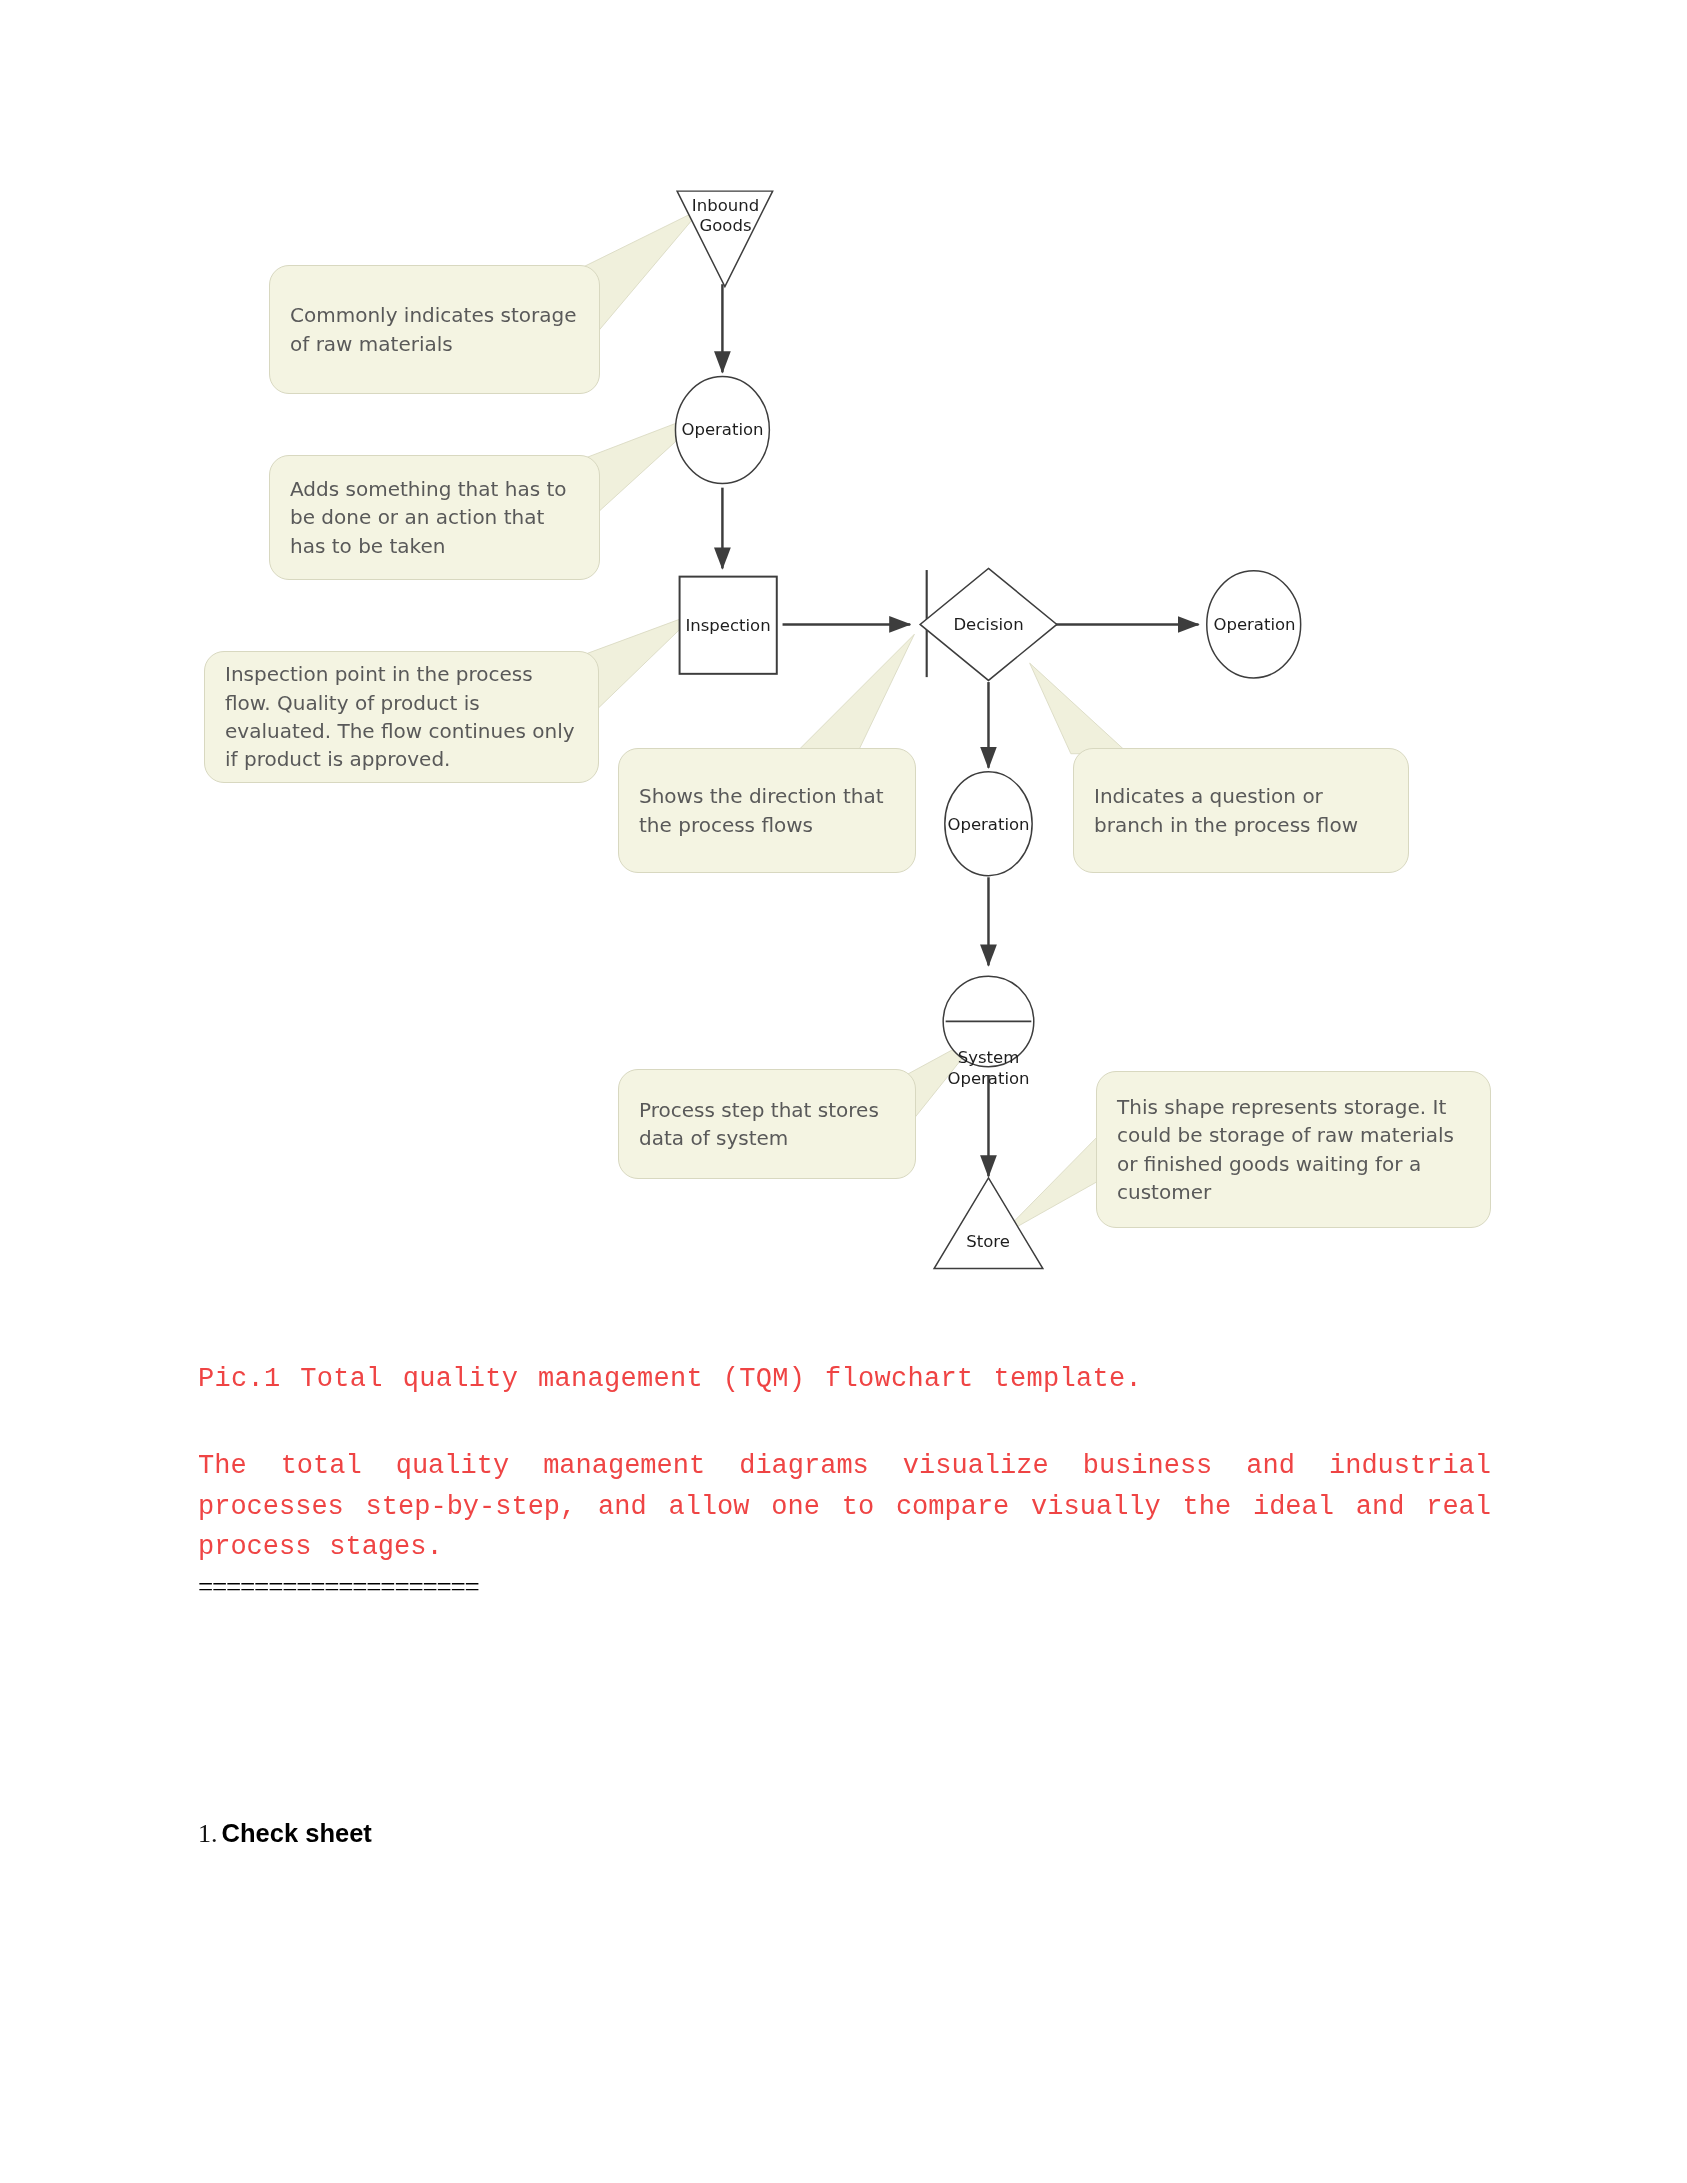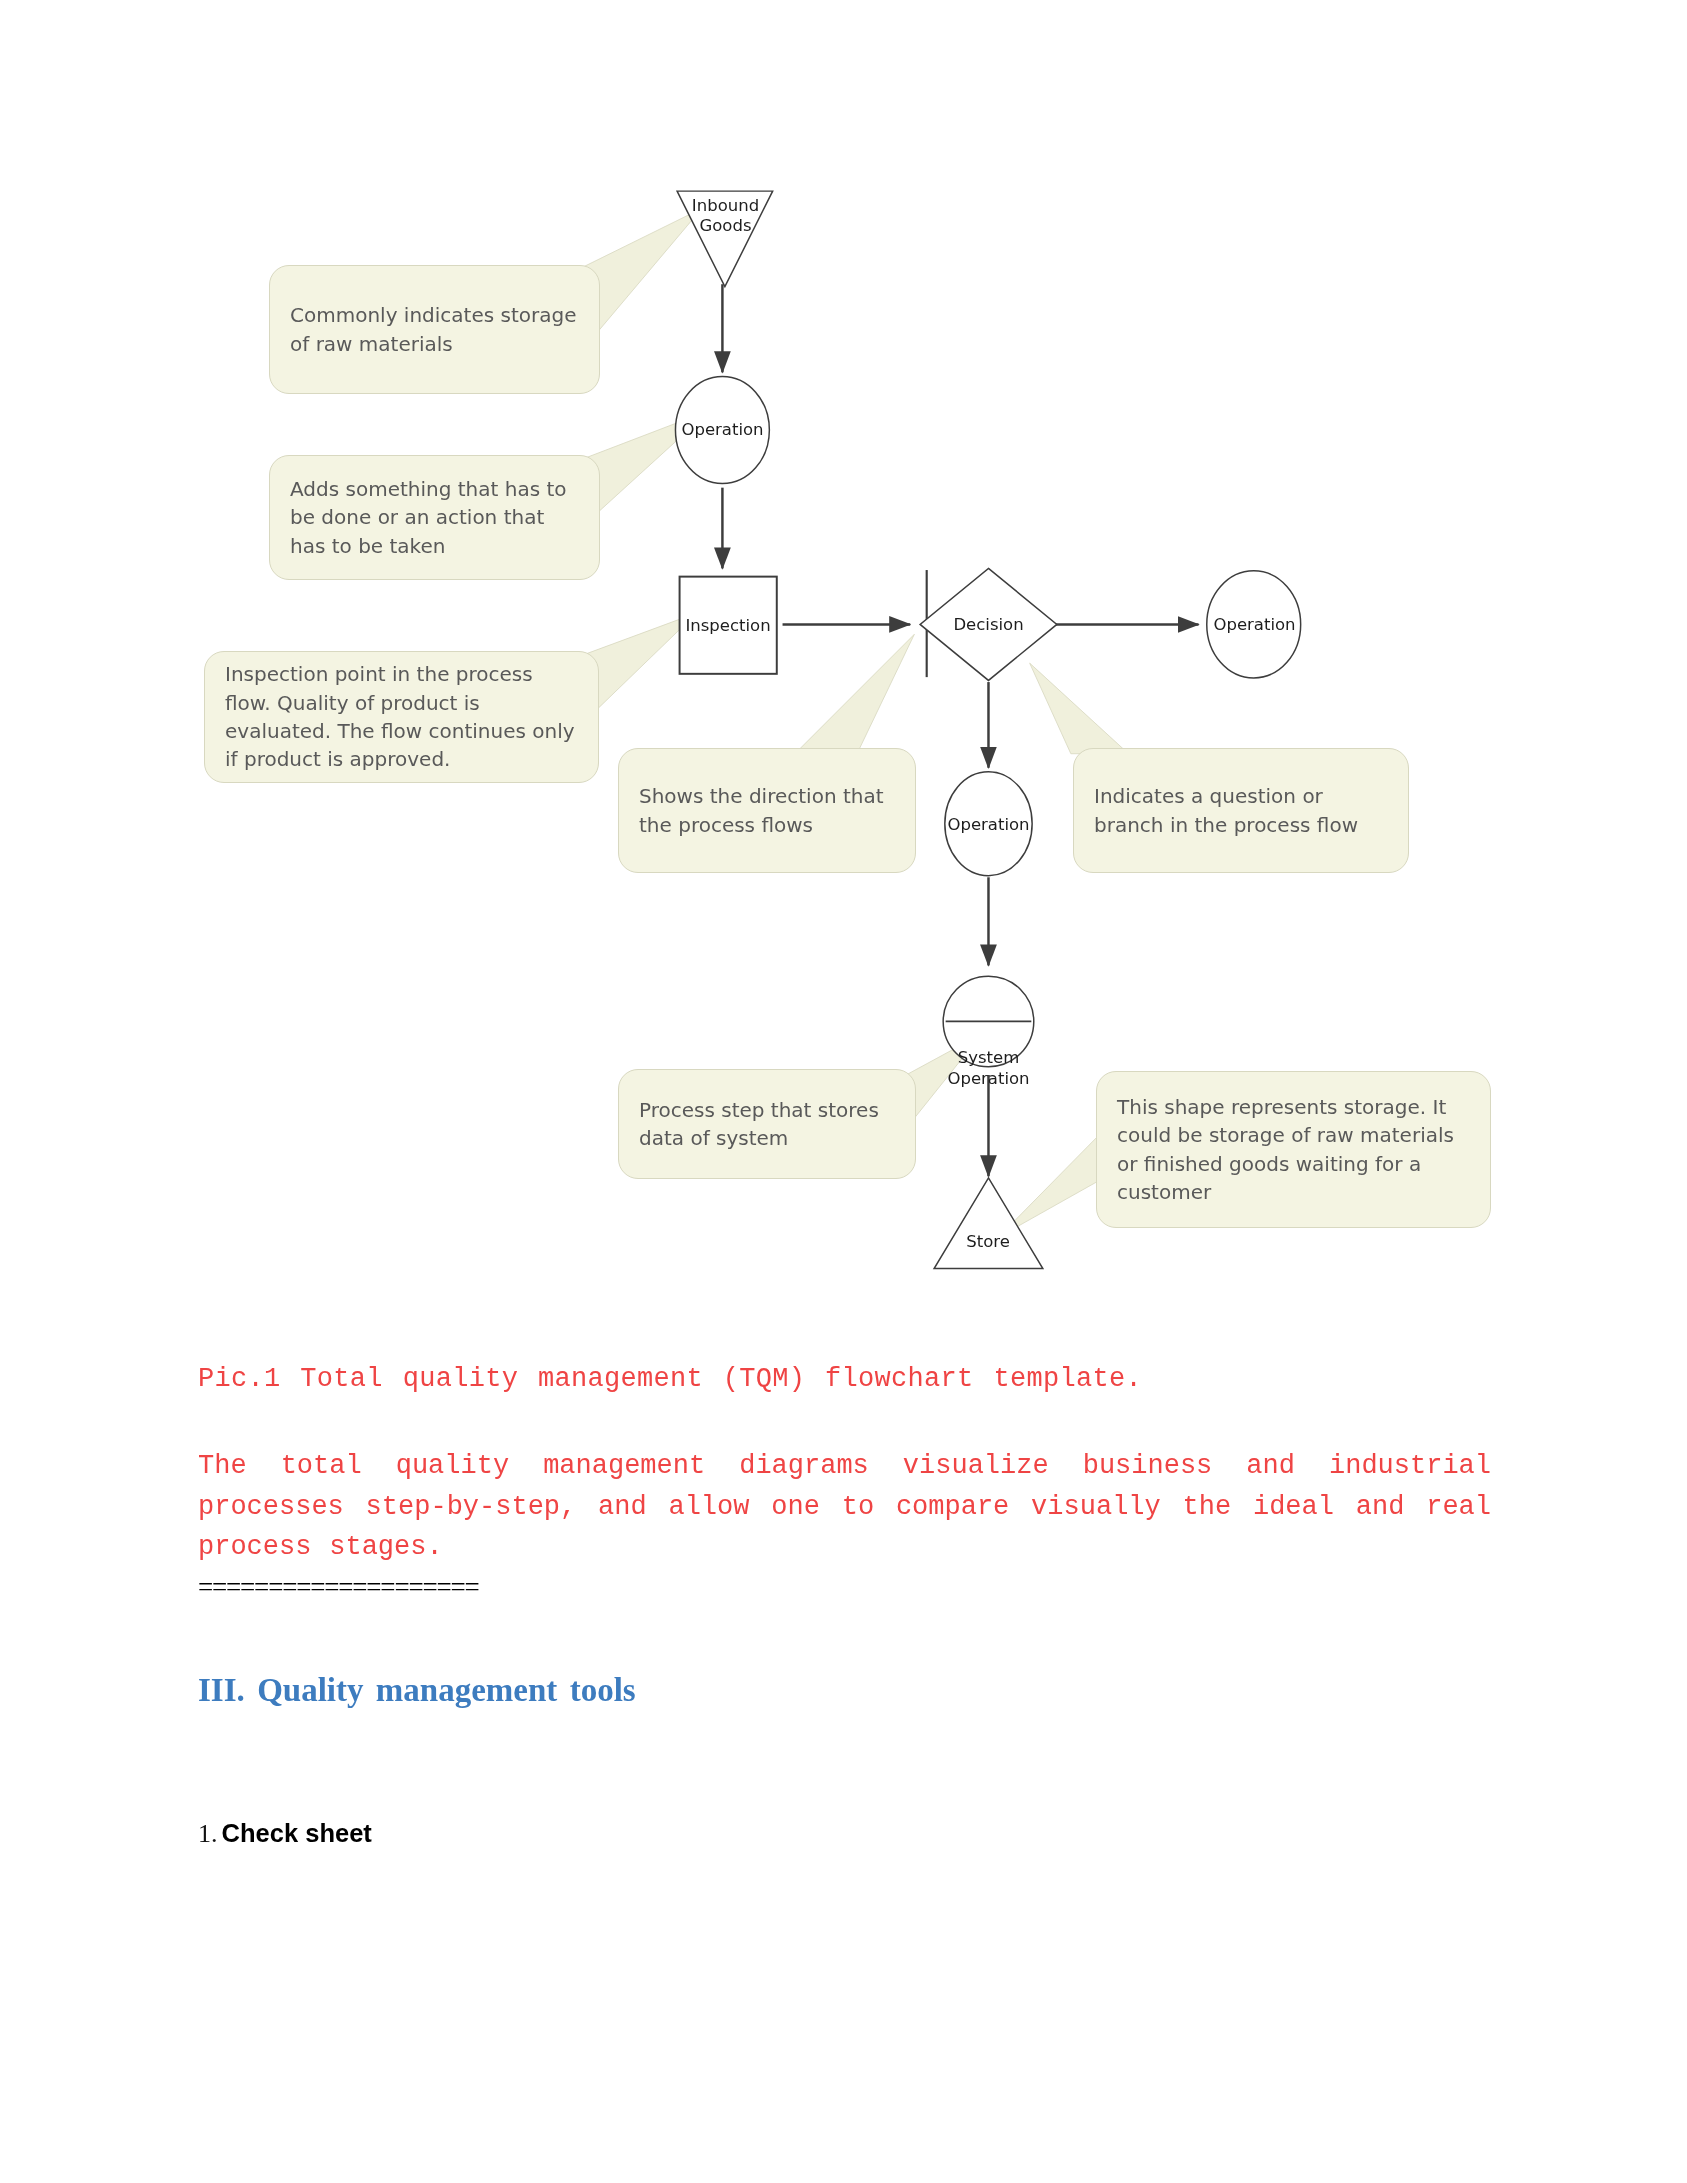--- a/index.html
+++ b/index.html
@@ -241,20 +241,19 @@
       <span class="callout-text">This shape represents storage. It could be storage of raw materials or finished goods waiting for a customer</span>
     </div>
   </div>
 
   <div class="doc-text caption">Pic.1 Total quality management (TQM) flowchart template.</div>
 
   <div class="doc-text body-para">The total quality management diagrams visualize business and industrial processes step-by-step, and allow one to compare visually the ideal and real process stages.</div>
 
   <div class="divider-rule">====================</div>
 
-  <div class="section-heading">III. Quality management tools</div>
 
   <div class="subsection">
     <span class="num">1.</span><span class="sub-label">Check sheet</span>
   </div>
 
 </div>
 
 
 </body></html>

